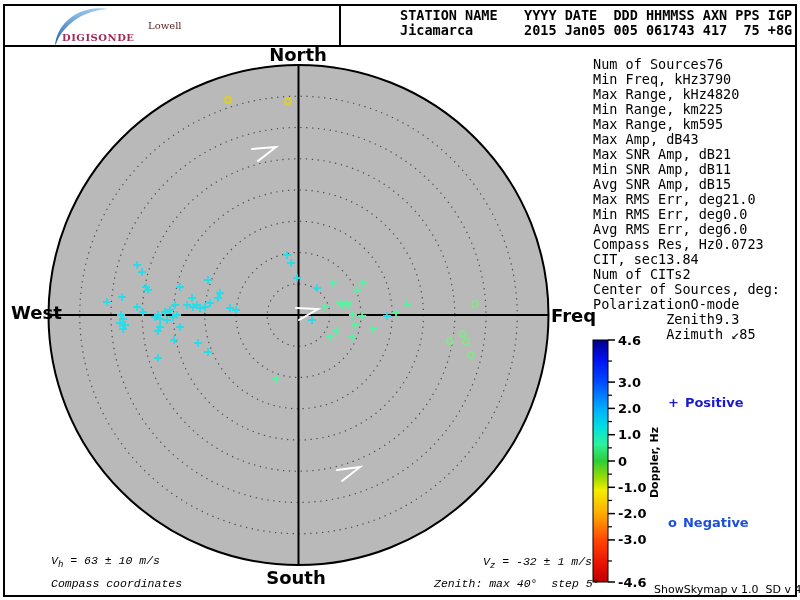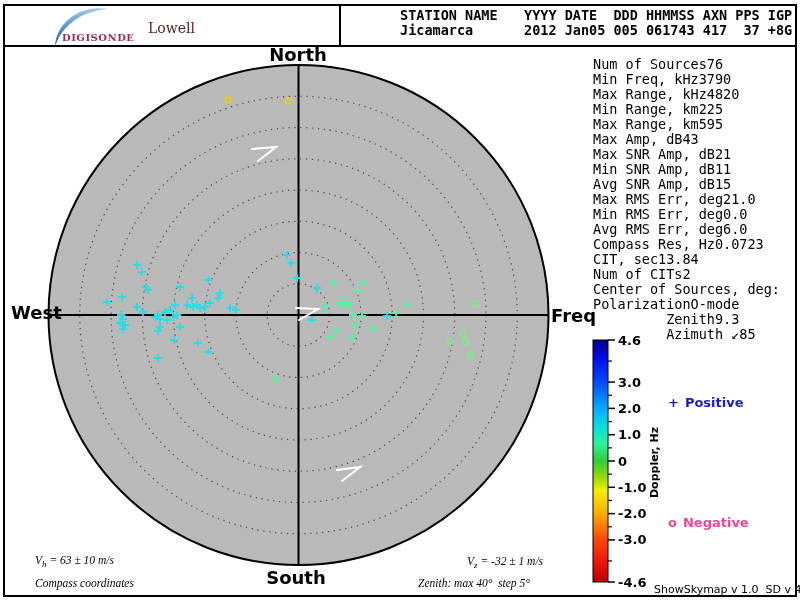--- a/index.html
+++ b/index.html
@@ -6,21 +6,21 @@
   .page{position:relative;width:800px;height:600px;background:#ffffff;overflow:hidden;
         font-family:"DejaVu Sans",sans-serif;color:#000;}
   #plot{position:absolute;left:0;top:0;}
   .frame{position:absolute;left:3px;top:4px;width:790px;height:589px;border:2px solid #000;pointer-events:none;}
   .hsep{position:absolute;left:3px;top:45px;width:794px;height:2px;background:#000;}
   .vsep{position:absolute;left:339px;top:4px;width:2px;height:41px;background:#000;}
 
   .logo{position:absolute;left:40px;top:6px;width:215px;height:42px;}
   .logo svg{position:absolute;left:0;top:0;}
   .logo-lowell{position:absolute;left:108px;top:14px;font-family:"DejaVu Serif",serif;
-               font-size:14px;color:#5b2323;}
+               font-size:10px;color:#5b2323;}
   .logo-digisonde{position:absolute;left:22px;top:26px;font-family:"DejaVu Serif",serif;
                font-weight:bold;font-size:10px;color:#a22a56;letter-spacing:.5px;}
 
   .hdr{position:absolute;font-family:"DejaVu Sans Mono",monospace;font-size:13.5px;
        font-weight:bold;white-space:pre;line-height:15px;}
   .hdr.l1a{left:400px;top:8px;} .hdr.l1b{left:524px;top:8px;}
   .hdr.l2a{left:400px;top:23px;} .hdr.l2b{left:524px;top:23px;}
 
   .params{position:absolute;left:593px;top:57px;width:196px;
           font-family:"DejaVu Sans Mono",monospace;font-size:13.5px;line-height:15px;}
@@ -33,22 +33,22 @@
   .compass.e{left:551px;top:305px;}
 
   .legend-item{position:absolute;font-weight:bold;font-size:13px;white-space:pre;}
   .legend-item.pos{left:668px;top:395px;}
   .legend-item.neg{left:668px;top:515px;}
   .legend-item .mk{display:inline-block;margin-right:6px;}
 
   .cb-title{position:absolute;left:604px;top:456px;width:100px;text-align:center;
             transform:rotate(-90deg);font-weight:bold;font-size:11px;}
 
-  .footer-it{position:absolute;font-family:Liberation Serif, serif;font-style:italic;
-             font-size:11.5px;white-space:pre;}
+  .footer-it{position:absolute;font-family:Liberation Mono, monospace;font-style:italic;
+             font-size:11.5px;white-space:pre;margin-left:16px;}
   .footer-it sub{font-size:9px;}
   .vh{left:35px;top:554px;} .coords{left:35px;top:577px;}
   .vz{left:467px;top:555px;} .zen{left:418px;top:577px;}
   .version{position:absolute;left:654px;top:583px;font-size:11px;white-space:pre;}
 </style>
 </head>
 <body>
 
 <div class="page">
 
@@ -213,21 +213,21 @@
       </defs>
       <path d="M68 3 A58 52 0 0 0 15 40 A44 40 0 0 1 68 3 Z" fill="url(#lgrad)"></path>
     </svg>
     <div class="logo-lowell">Lowell</div>
     <div class="logo-digisonde">DIGISONDE</div>
   </div>
 
   <div class="hdr l1a">STATION NAME</div>
   <div class="hdr l1b">YYYY DATE  DDD HHMMSS AXN PPS IGP</div>
   <div class="hdr l2a">Jicamarca</div>
-  <div class="hdr l2b">2012 Jan05 005 061743 417  37 +8G</div>
+  <div class="hdr l2b">2015 Jan05 005 061743 417  75 +8G</div>
 
   <div class="params">
       <div class="param-row"><span>Num of Sources</span><span>76</span></div>
       <div class="param-row"><span>Min Freq, kHz</span><span>3790</span></div>
       <div class="param-row"><span>Max Range, kHz</span><span>4820</span></div>
       <div class="param-row"><span>Min Range, km</span><span>225</span></div>
       <div class="param-row"><span>Max Range, km</span><span>595</span></div>
       <div class="param-row"><span>Max Amp, dB</span><span>43</span></div>
       <div class="param-row"><span>Max SNR Amp, dB</span><span>21</span></div>
       <div class="param-row"><span>Min SNR Amp, dB</span><span>11</span></div>
@@ -245,21 +245,21 @@
     </div>
 
   <div class="compass n">North</div>
   <div class="compass s">South</div>
   <div class="compass w">West</div>
   <div class="compass e">Freq</div>
 
   <div class="cb-title">Doppler, Hz</div>
 
   <div class="legend-item pos" style="color: rgb(26, 26, 205);"><span class="mk">+</span><span>Positive</span></div>
-  <div class="legend-item neg" style="color: #ec4899;"><span class="mk">o</span><span>Negative</span></div>
+  <div class="legend-item neg" style="color: #1d4ed8;"><span class="mk">o</span><span>Negative</span></div>
 
   <div class="footer-it vh"><span>V</span><sub>h</sub><span> = 63 ± 10 m/s</span></div>
   <div class="footer-it coords">Compass coordinates</div>
   <div class="footer-it vz"><span>V</span><sub>z</sub><span> = -32 ± 1 m/s</span></div>
   <div class="footer-it zen">Zenith: max 40°  step 5°</div>
   <div class="version">ShowSkymap v 1.0  SD v 4.2</div>
 
 </div>
 
 </body></html>

